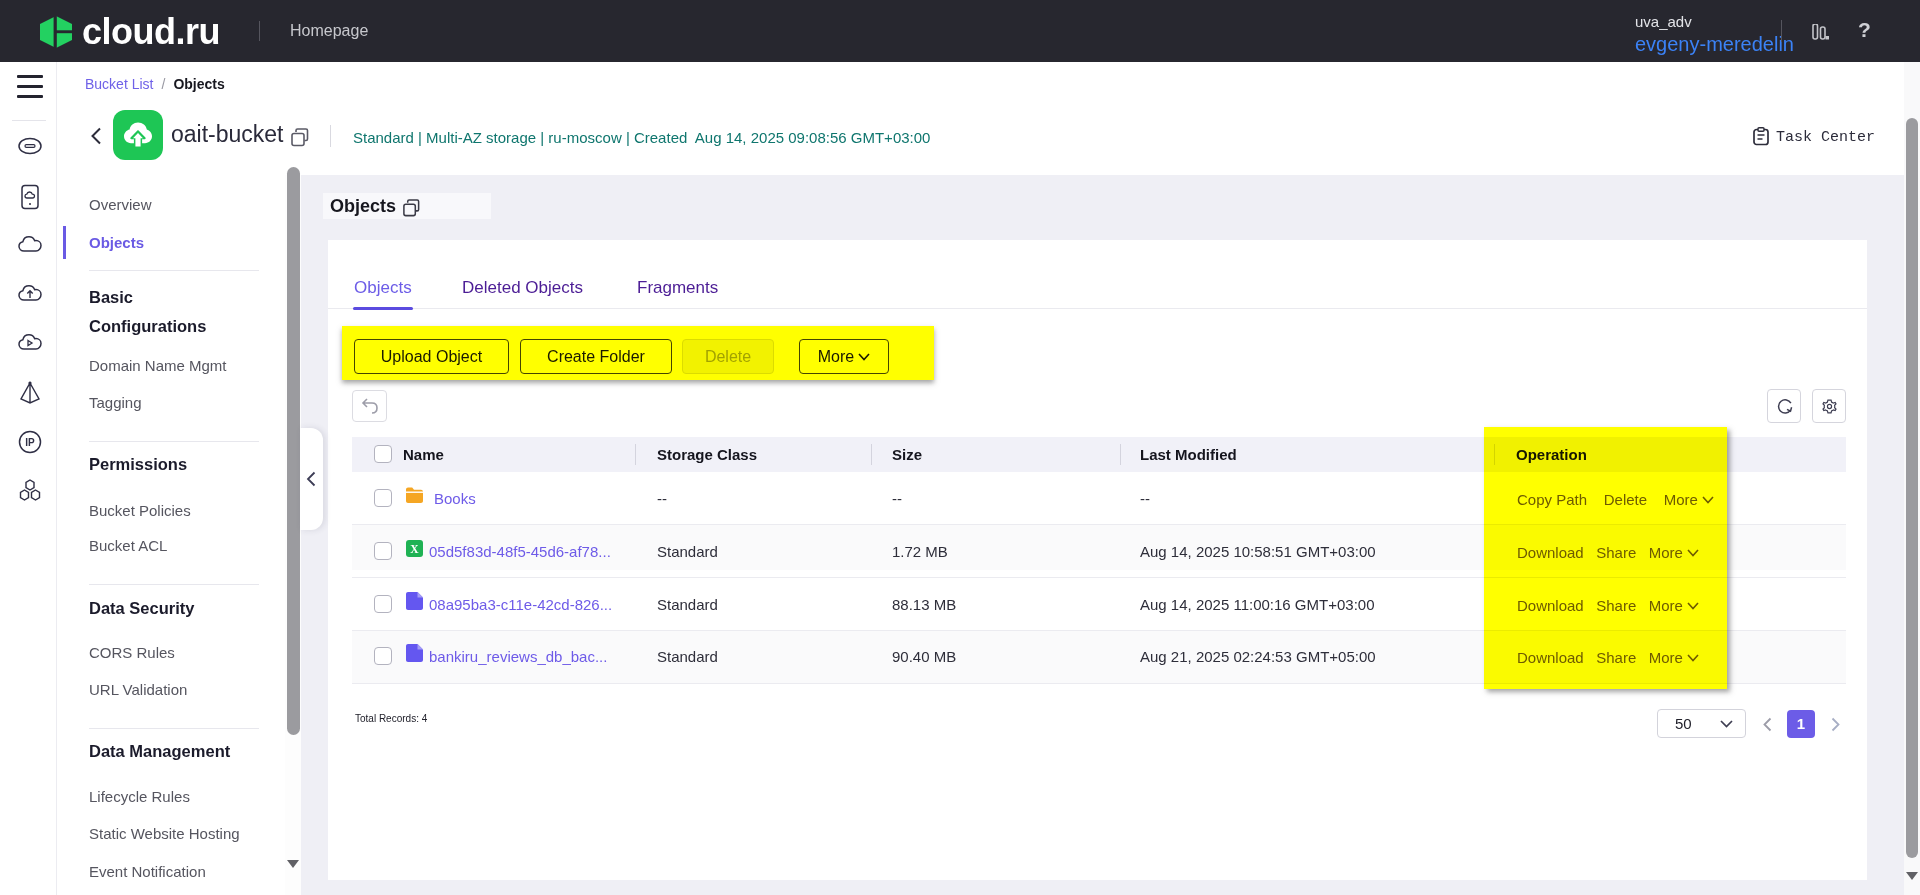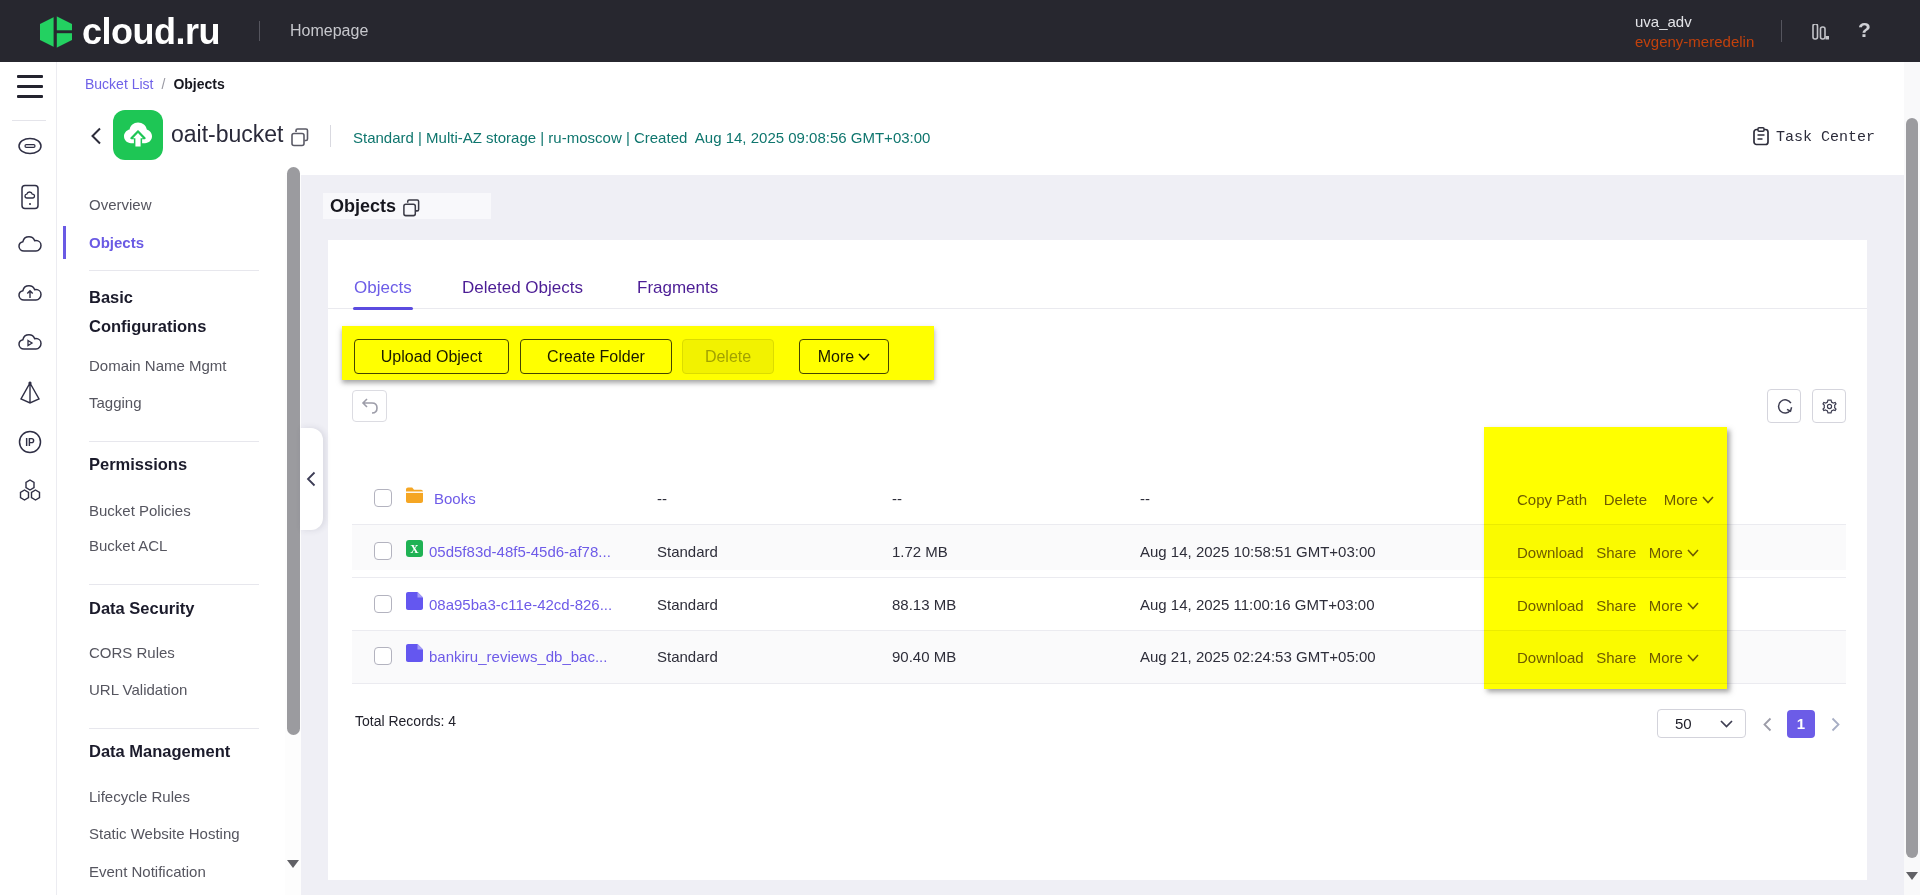--- a/index.html
+++ b/index.html
@@ -4,21 +4,21 @@
 <style>
 * { margin:0; padding:0; box-sizing:border-box; }
 html,body { width:1920px; height:895px; overflow:hidden; font-family:"Liberation Sans", sans-serif; background:#fff; position:relative; }
 .abs { position:absolute; }
 
 #topbar { left:0; top:0; width:1920px; height:62px; background:#27272F; }
 #logotext { left:82px; top:11px; font-size:36px; font-weight:bold; color:#fff; letter-spacing:-0.5px; }
 #hsep1 { left:259px; top:21px; width:1px; height:20px; background:#55555e; }
 #homepage { left:290px; top:22px; font-size:16px; color:#c7c8cd; }
 #uva { left:1635px; top:13px; font-size:15px; color:#e3e4e8; }
-#evg { left:1635px; top:33px; font-size:15px; color:#c2410c; }
+#evg { left:1635px; top:33px; font-size:20px; color:#3b82f6; }
 #hsep2 { left:1781px; top:20px; width:1px; height:22px; background:#55555e; }
 #qmark { left:1858px; top:18px; font-size:21px; font-weight:bold; color:#cfd0d5; }
 
 #headerzone { left:57px; top:62px; width:1847px; height:113px; background:#fff; }
 #crumb { left:85px; top:76px; font-size:14px; }
 #bicon { left:113px; top:110px; width:50px; height:50px; border-radius:12px; background:#1EC655; }
 #btitle { left:171px; top:121px; font-size:23px; font-weight:500; color:#2a2a3a; }
 #bsep { left:330px; top:125px; width:1px; height:22px; background:#d9d9e0; }
 #bmeta { left:353px; top:129px; font-size:15px; color:#0f766e; }
 #taskcenter { left:1776px; top:129px; font-size:15px; color:#2b2b3a;font-family:Liberation Mono, monospace; }
@@ -67,21 +67,21 @@
 
 #thead { position:absolute; left:24px; top:197px; width:1494px; height:35px; background:#F1F1F8; }
 .th { position:absolute; top:9px; font-size:15px; font-weight:bold; color:#15151e; }
 .cdiv { position:absolute; top:7px; width:1px; height:21px; background:#d4d4de; }
 .row { position:absolute; left:24px; width:1494px; height:45px; }
 .rline { position:absolute; left:24px; width:1494px; height:1px; background:#ebebf0; }
 .cb { position:absolute; left:22px; width:18px; height:18px; border:1.5px solid #b3b3bf; border-radius:4px; background:#fff; }
 .cell { position:absolute; font-size:15px; color:#2e2e3a; }
 .link { color:#6E5BE8; }
 
-#totrec { position:absolute; left:27px; top:473px; font-size:14px; color:#21212b; }
+#totrec { position:absolute; left:27px; top:473px; font-size:10px; color:#21212b; }
 #pgsel { position:absolute; left:1329px; top:469px; width:89px; height:29px; border:1px solid #d3d3db; border-radius:4px; font-size:15px; color:#21212b; background:#fff; }
 #pgprev { position:absolute; left:1433px; top:472px; font-size:17px; color:#9c9ca8; }
 #pg1 { position:absolute; left:1459px; top:470px; width:28px; height:28px; background:#6C5CE7; border-radius:4px; color:#fff; font-size:15px; font-weight:bold; text-align:center; line-height:28px; }
 #pgnext { position:absolute; left:1502px; top:472px; font-size:17px; color:#A7AEC4; }
 
 .yellow { position:absolute; background:#FFFF00; mix-blend-mode:multiply; }
 #yel1 { left:342px; top:326px; width:592px; height:54px; box-shadow:0 3px 5px rgba(90,90,90,0.55); }
 #yel2 { left:1484px; top:427px; width:243px; height:262px; box-shadow:3px 3px 5px rgba(90,90,90,0.55); }
 
 #pscroll { left:1904px; top:62px; width:16px; height:833px; background:#f9f9fa; }
@@ -238,20 +238,32 @@
         <path d="M16.6 10.2 L15.5 14.2 L12 12.3" fill="none" stroke="#3e3e52" stroke-width="1.5"></path>
       </svg>
     </div>
   <div id="gearB">
       <svg style="margin:7px 0 0 7px" width="19" height="19" viewBox="0 0 24 24">
         <path d="M12 3 L14 3 L14.6 5.4 A7 7 0 0 1 16.9 6.7 L19.2 6 L20.2 7.8 L18.5 9.5 A7 7 0 0 1 18.5 12.5 L20.2 14.2 L19.2 16 L16.9 15.3 A7 7 0 0 1 14.6 16.6 L14 19 L12 19 L10 19 L9.4 16.6 A7 7 0 0 1 7.1 15.3 L4.8 16 L3.8 14.2 L5.5 12.5 A7 7 0 0 1 5.5 9.5 L3.8 7.8 L4.8 6 L7.1 6.7 A7 7 0 0 1 9.4 5.4 L10 3 Z" fill="none" stroke="#3e3e52" stroke-width="1.5" transform="translate(0,1)"></path>
         <circle cx="12" cy="12" r="2.6" fill="none" stroke="#3e3e52" stroke-width="1.5"></circle>
       </svg>
     </div>
 
+  <div id="thead">
+    <div class="cb" style="left:22px;top:8px;position:absolute"></div>
+    <div class="th" style="left:51px">Name</div>
+    <div class="cdiv" style="left:283px"></div>
+    <div class="th" style="left:305px">Storage Class</div>
+    <div class="cdiv" style="left:519px"></div>
+    <div class="th" style="left:540px">Size</div>
+    <div class="cdiv" style="left:768px"></div>
+    <div class="th" style="left:788px">Last Modified</div>
+    <div class="cdiv" style="left:1142px"></div>
+    <div class="th" style="left:1164px">Operation</div>
+  </div>
 
   <div class="row" style="top:232px;background:#fff">
     <div class="cb" style="top:17px"></div>
     <svg style="position:absolute;left:53px;top:14px" width="19" height="19" viewBox="0 0 19 19">
         <path d="M1 3.5 C1 2.4 1.9 1.5 3 1.5 L7.2 1.5 L9 3.8 L16 3.8 C17.1 3.8 18 4.7 18 5.8 L18 15 C18 16.1 17.1 17 16 17 L3 17 C1.9 17 1 16.1 1 15 Z" fill="#F5A623"></path>
         <path d="M1 6.2 L18 6.2" stroke="#fff" stroke-width="1.4"></path>
       </svg>
     <div class="cell link" style="left:82px;top:18px">Books</div>
     <div class="cell" style="left:305px;top:18px">--</div>
     <div class="cell" style="left:540px;top:18px">--</div>

